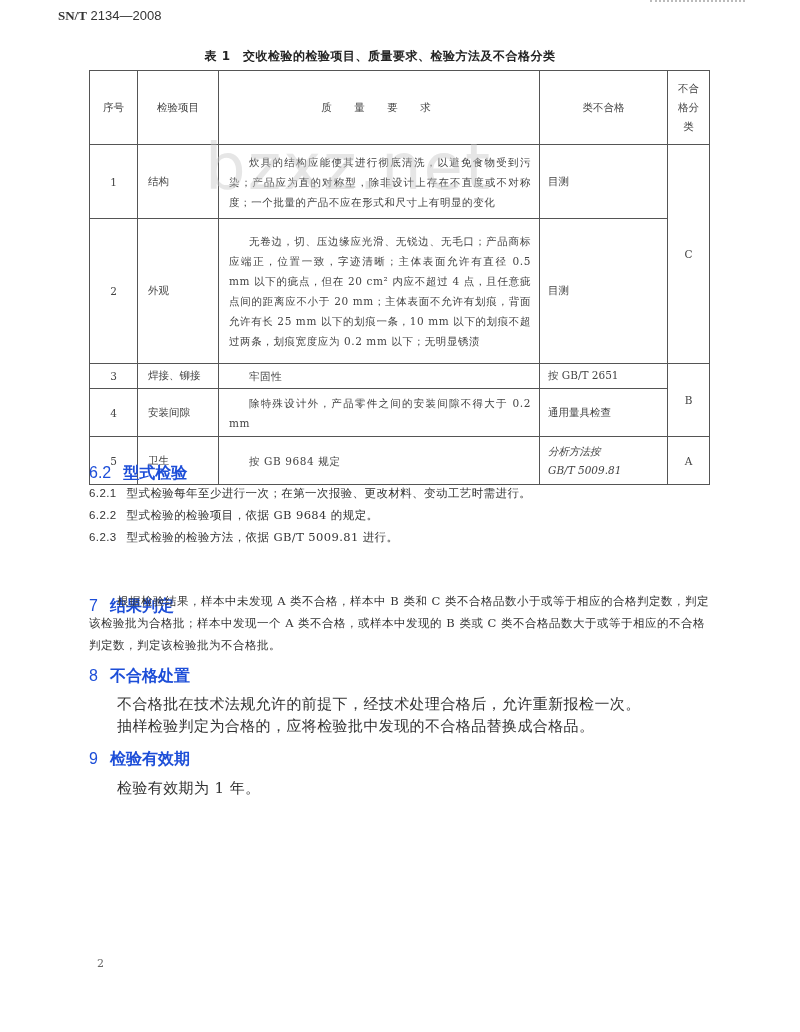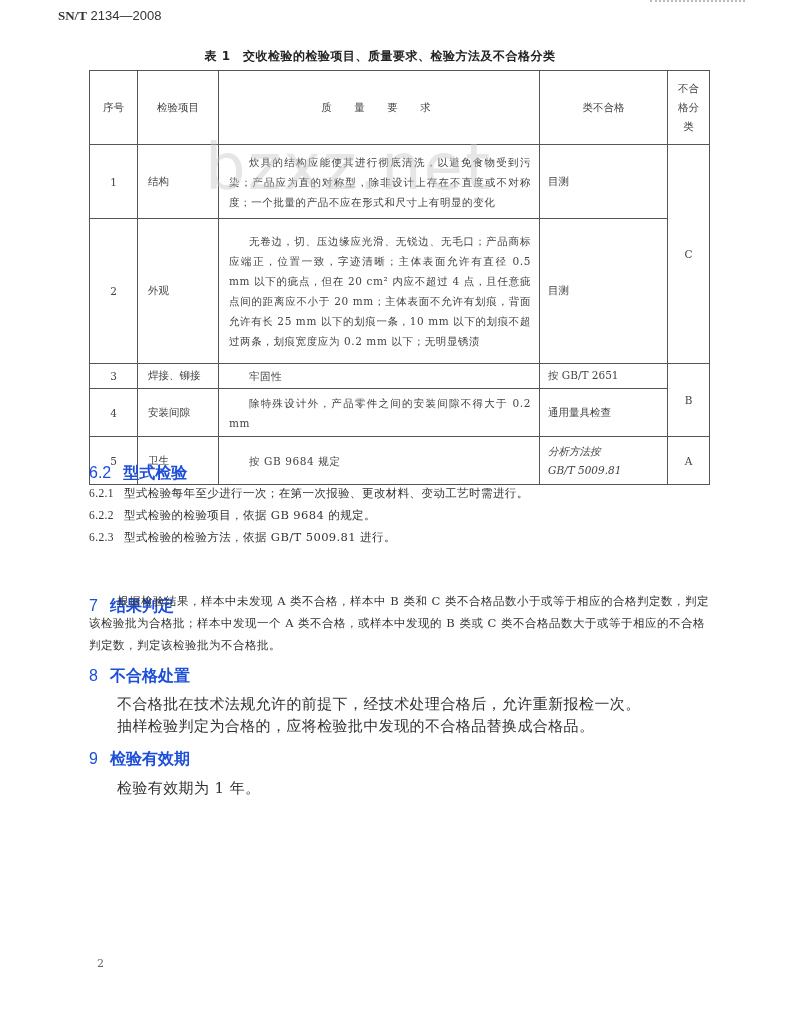--- a/index.html
+++ b/index.html
@@ -49,21 +49,21 @@
     color: rgba(200,200,200,0.45); letter-spacing: 2px; pointer-events: none;
   }
   .sec-head {
     position: absolute; left: 89px;
     font-family: "DejaVu Sans", sans-serif; font-weight: bold; font-size: 16px; color: #1d4ed8;
   }
   .sec-head .num { font-weight: normal; font-family: "Liberation Sans", sans-serif; margin-right: 12px; }
   .clause {
     position: absolute; left: 89px; font-size: 11.5px; color: #333; letter-spacing: 0.4px;
   }
-  .clause .num { font-family: Liberation Serif, serif; margin-right: 10px; }
+  .clause .num { font-family: Liberation Sans, sans-serif; margin-right: 10px; }
   .para {
     position: absolute; left: 89px; width: 620px; font-size: 11.5px; color: #333;
     line-height: 22px; letter-spacing: 0.5px; text-indent: 28px;
   }
   .para-line { position: absolute; left: 117px; font-size: 15px; color: #333; letter-spacing: 0.4px; }
   .page-num { position: absolute; left: 97px; top: 957px; font-size: 11px; color: #666; }
 </style>
 </head>
 <body>
 

